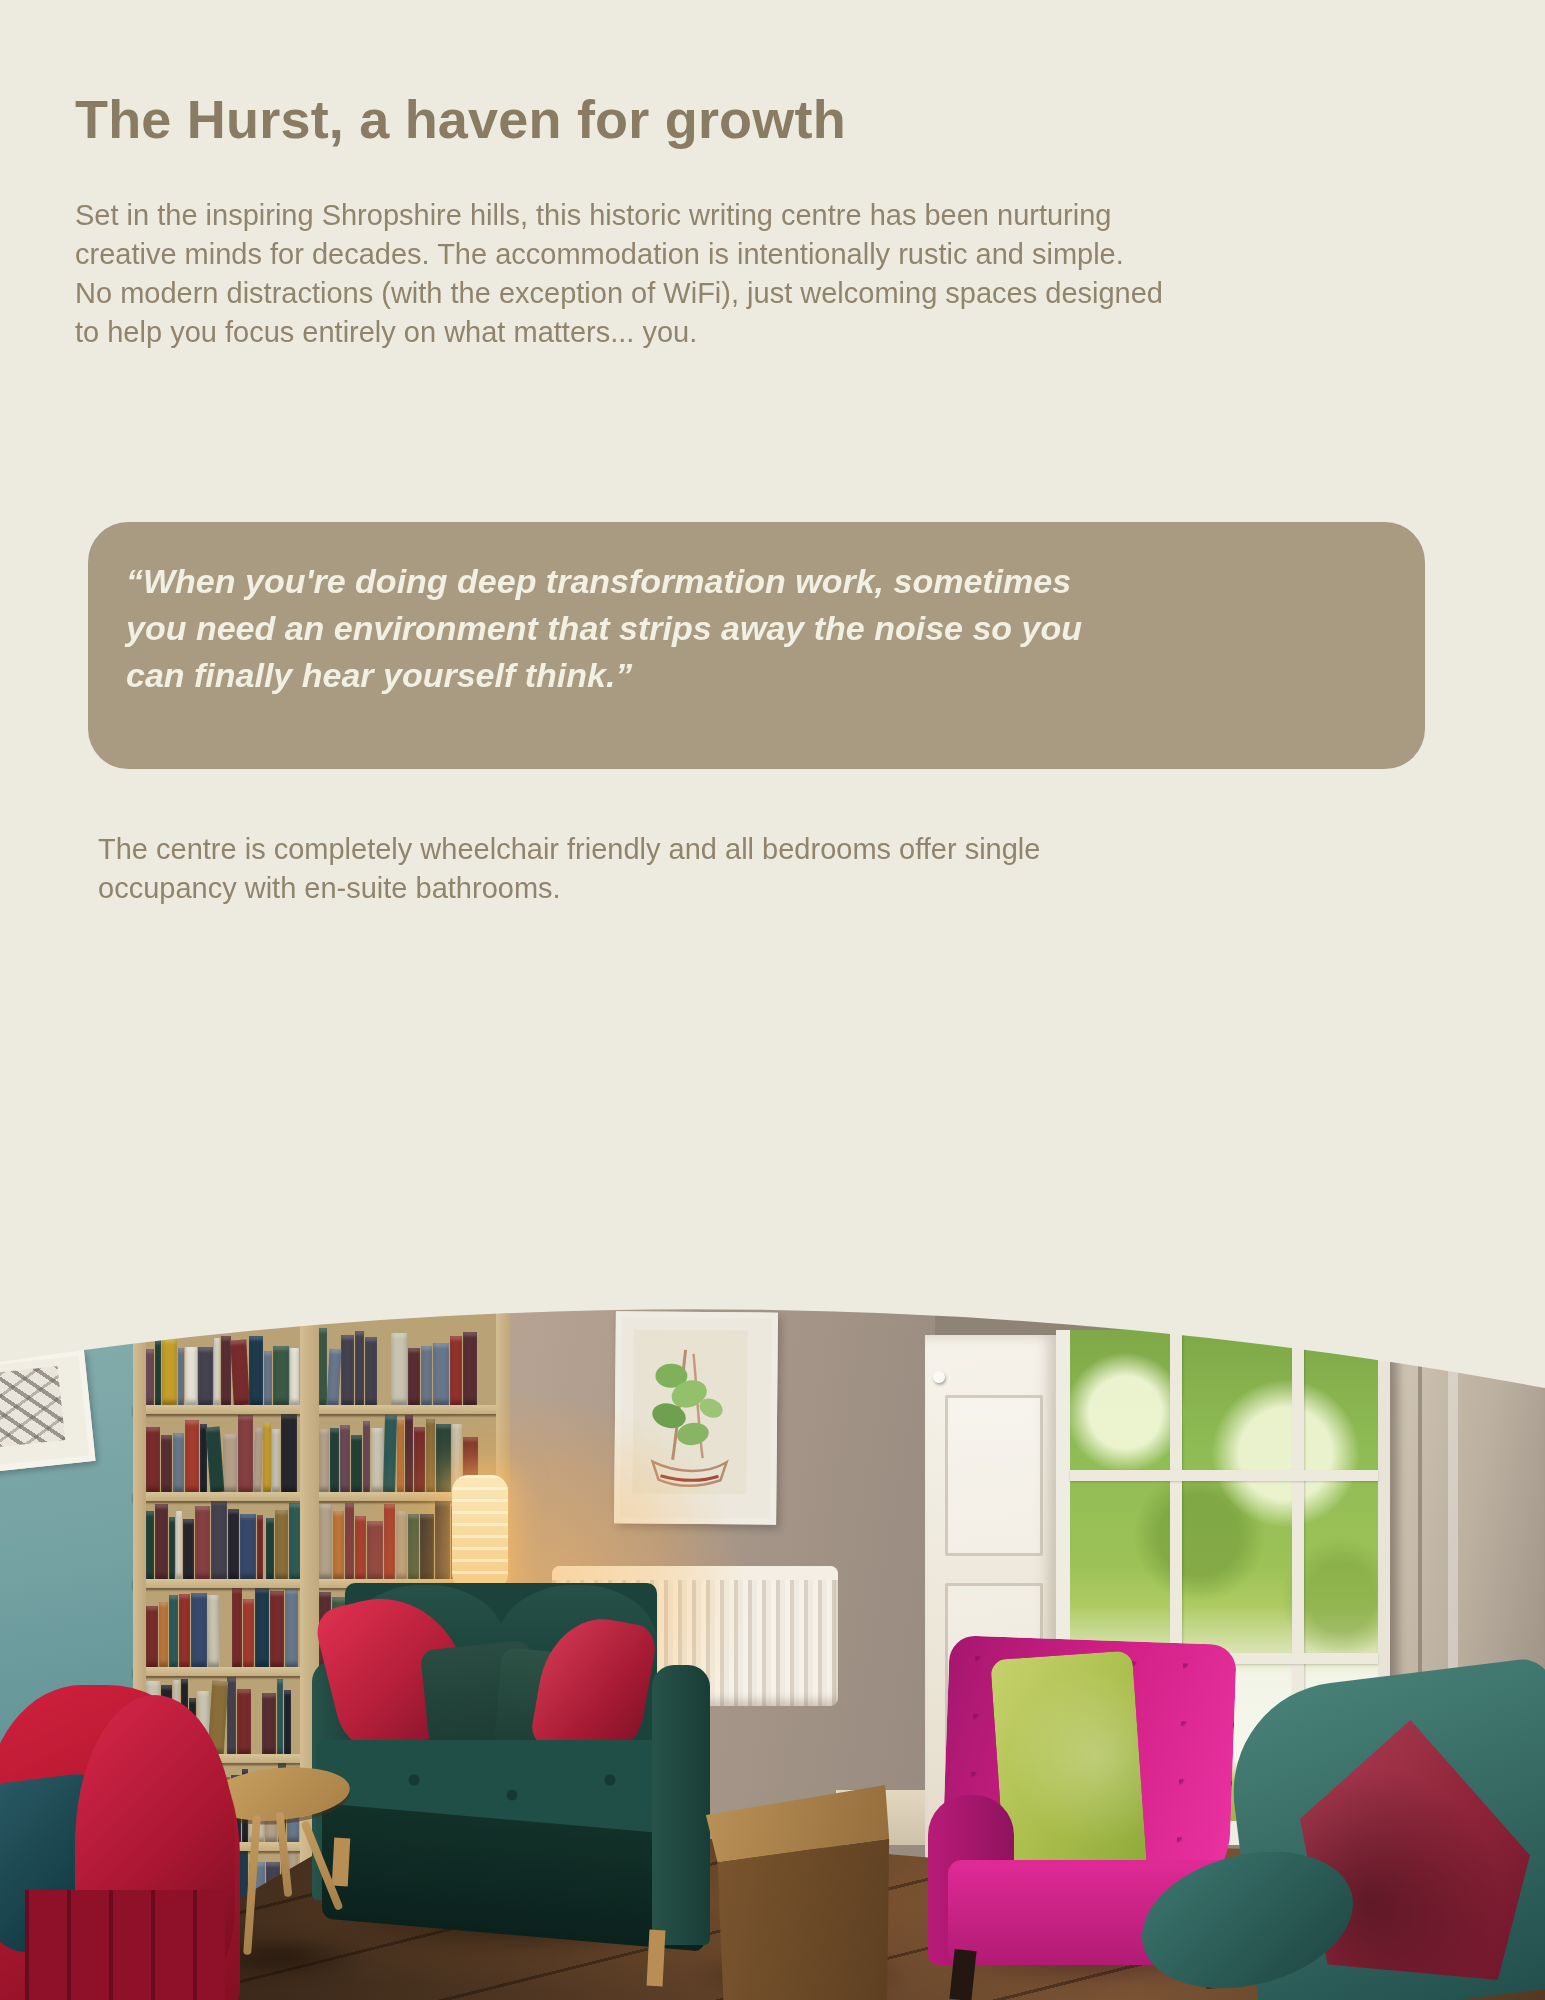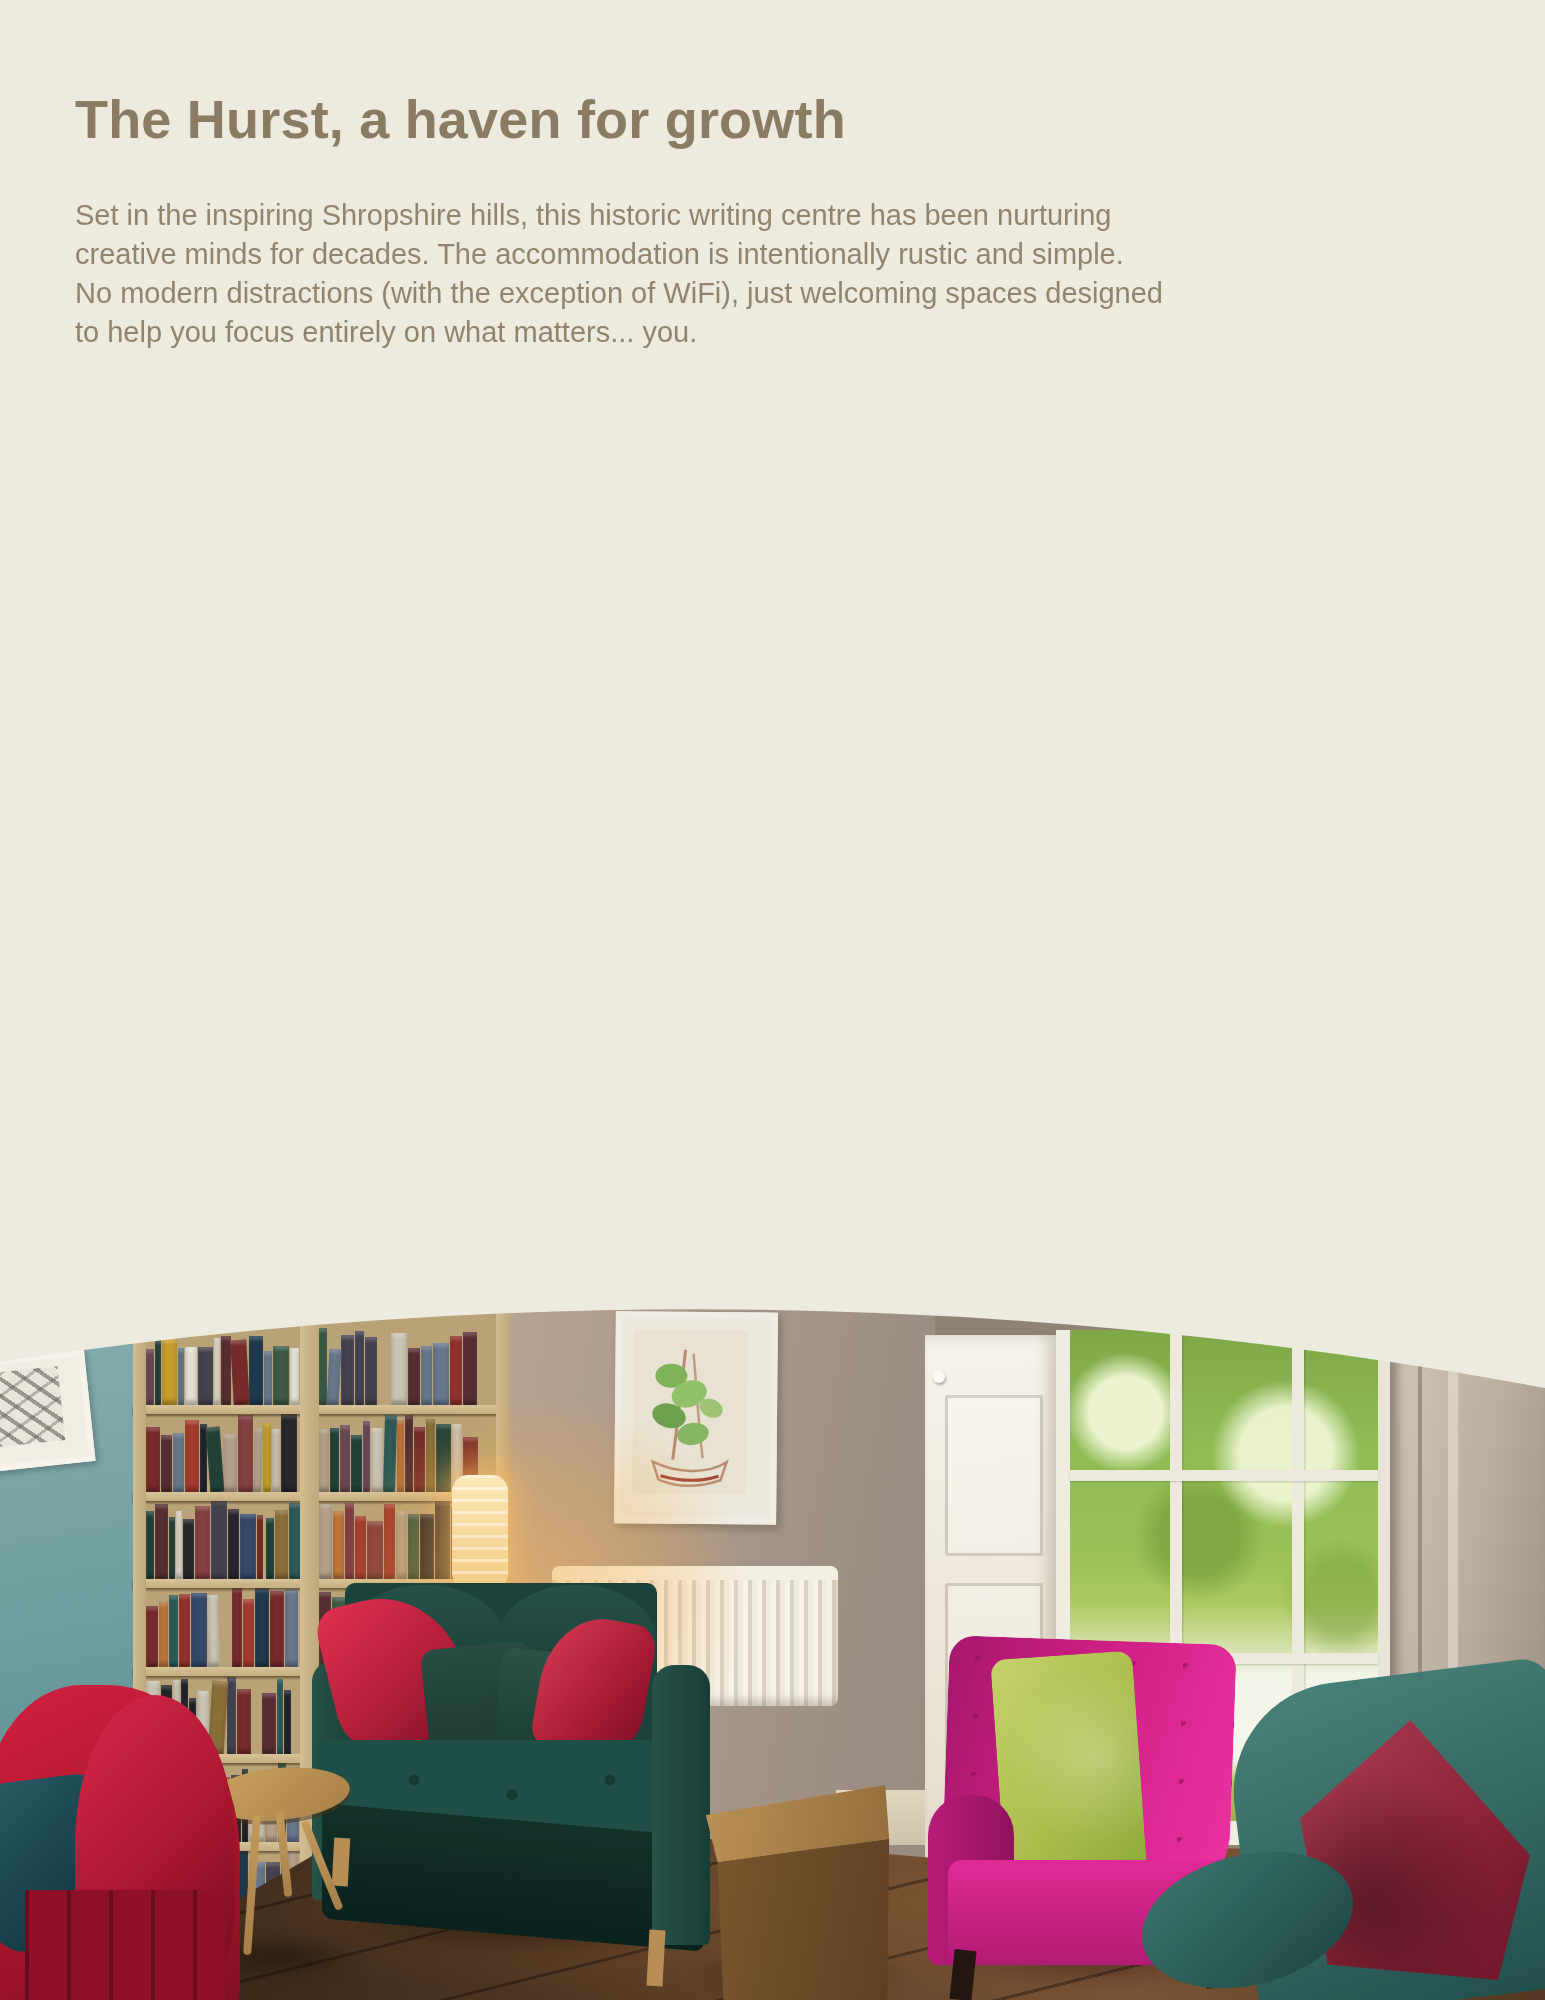--- a/index.html
+++ b/index.html
@@ -161,22 +161,26 @@
 </style>
 </head>
 <body>
 
 <div class="page">
 
   <h1 class="title">The Hurst, a haven for growth</h1>
 
   <p class="intro">Set in the inspiring Shropshire hills, this historic writing centre has been nurturing creative minds for decades. The accommodation is intentionally rustic and simple. No modern distractions (with the exception of WiFi), just welcoming spaces designed to help you focus entirely on what matters... you.</p>
 
+  <div class="quote-box">
+    <p class="quote-text">“When you're doing deep transformation work, sometimes you need an environment that strips away the noise so you can finally hear yourself think.”</p>
+  </div>
 
   <div class="paras">
+    <p>The centre is completely wheelchair friendly and all bedrooms offer single occupancy with en-suite bathrooms.</p>
   </div>
 
   <div class="photo" aria-label="Cosy reading lounge: tall bookshelves full of books, dark green sofa with red cushions, red armchair, bright pink tufted armchair with lime cushion, teal armchair with maroon cushion, glowing paper lamp, white radiator, framed plant artwork and a sunny garden window.">
     <div class="wall-teal"></div>
     <div class="sketch-frame">
       <div class="inner"></div>
     </div>
 
     <div class="bookshelf" id="bookshelf">
         <div class="cell" style="left: 13px; top: 17px; width: 154px; height: 88px;">

